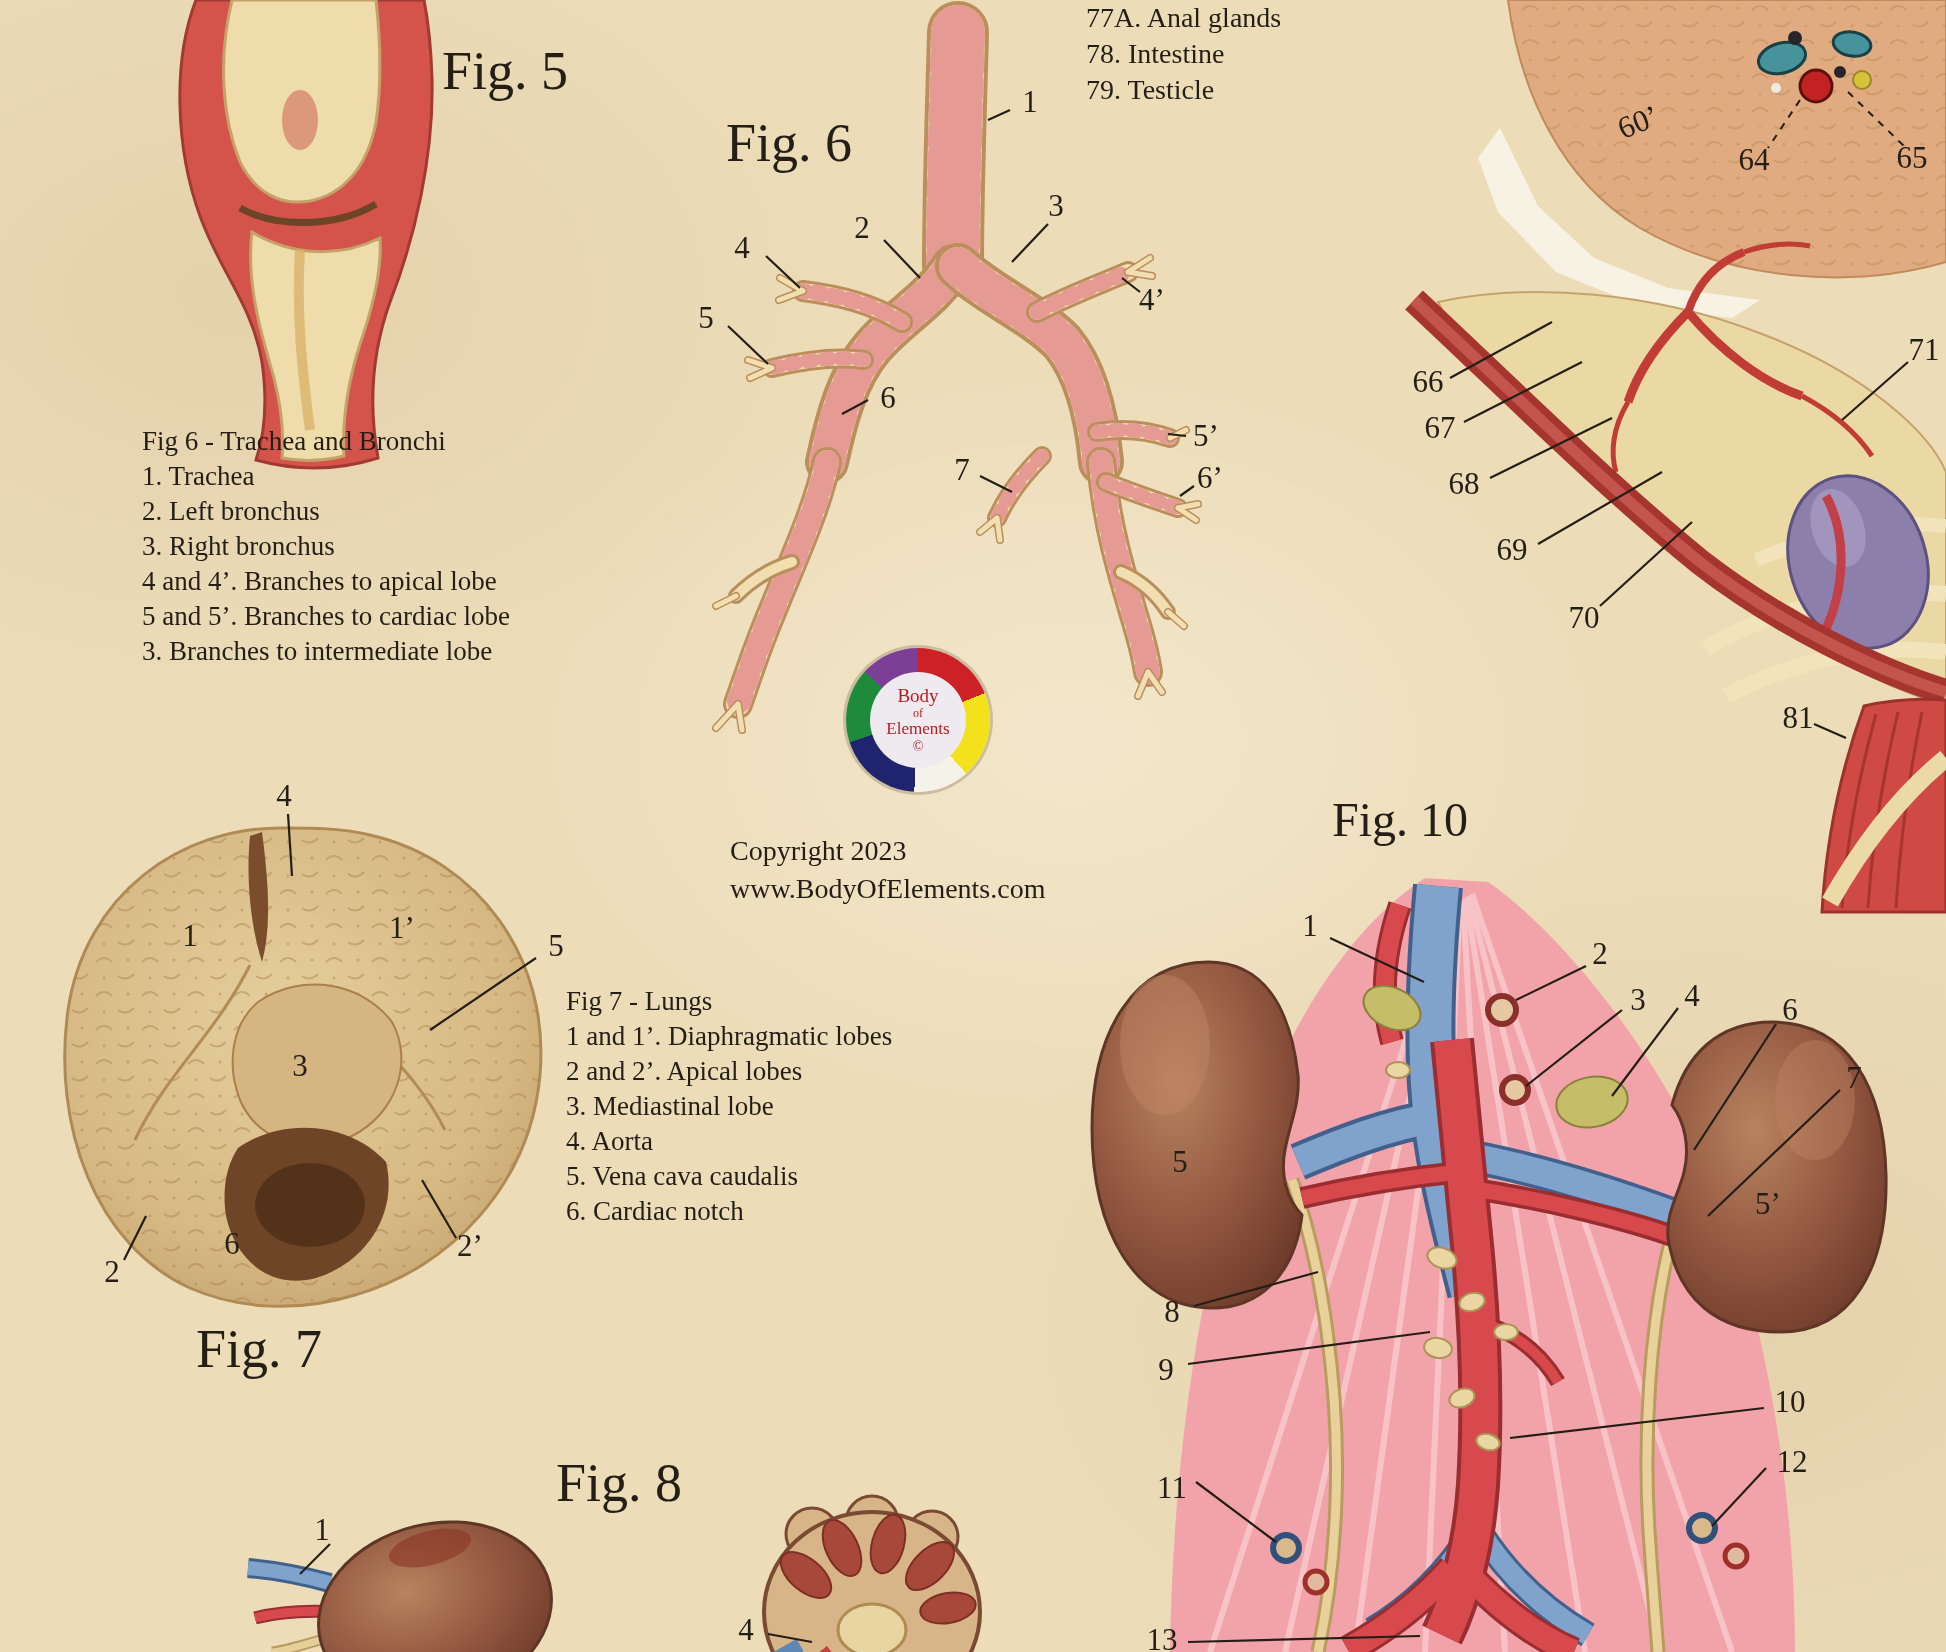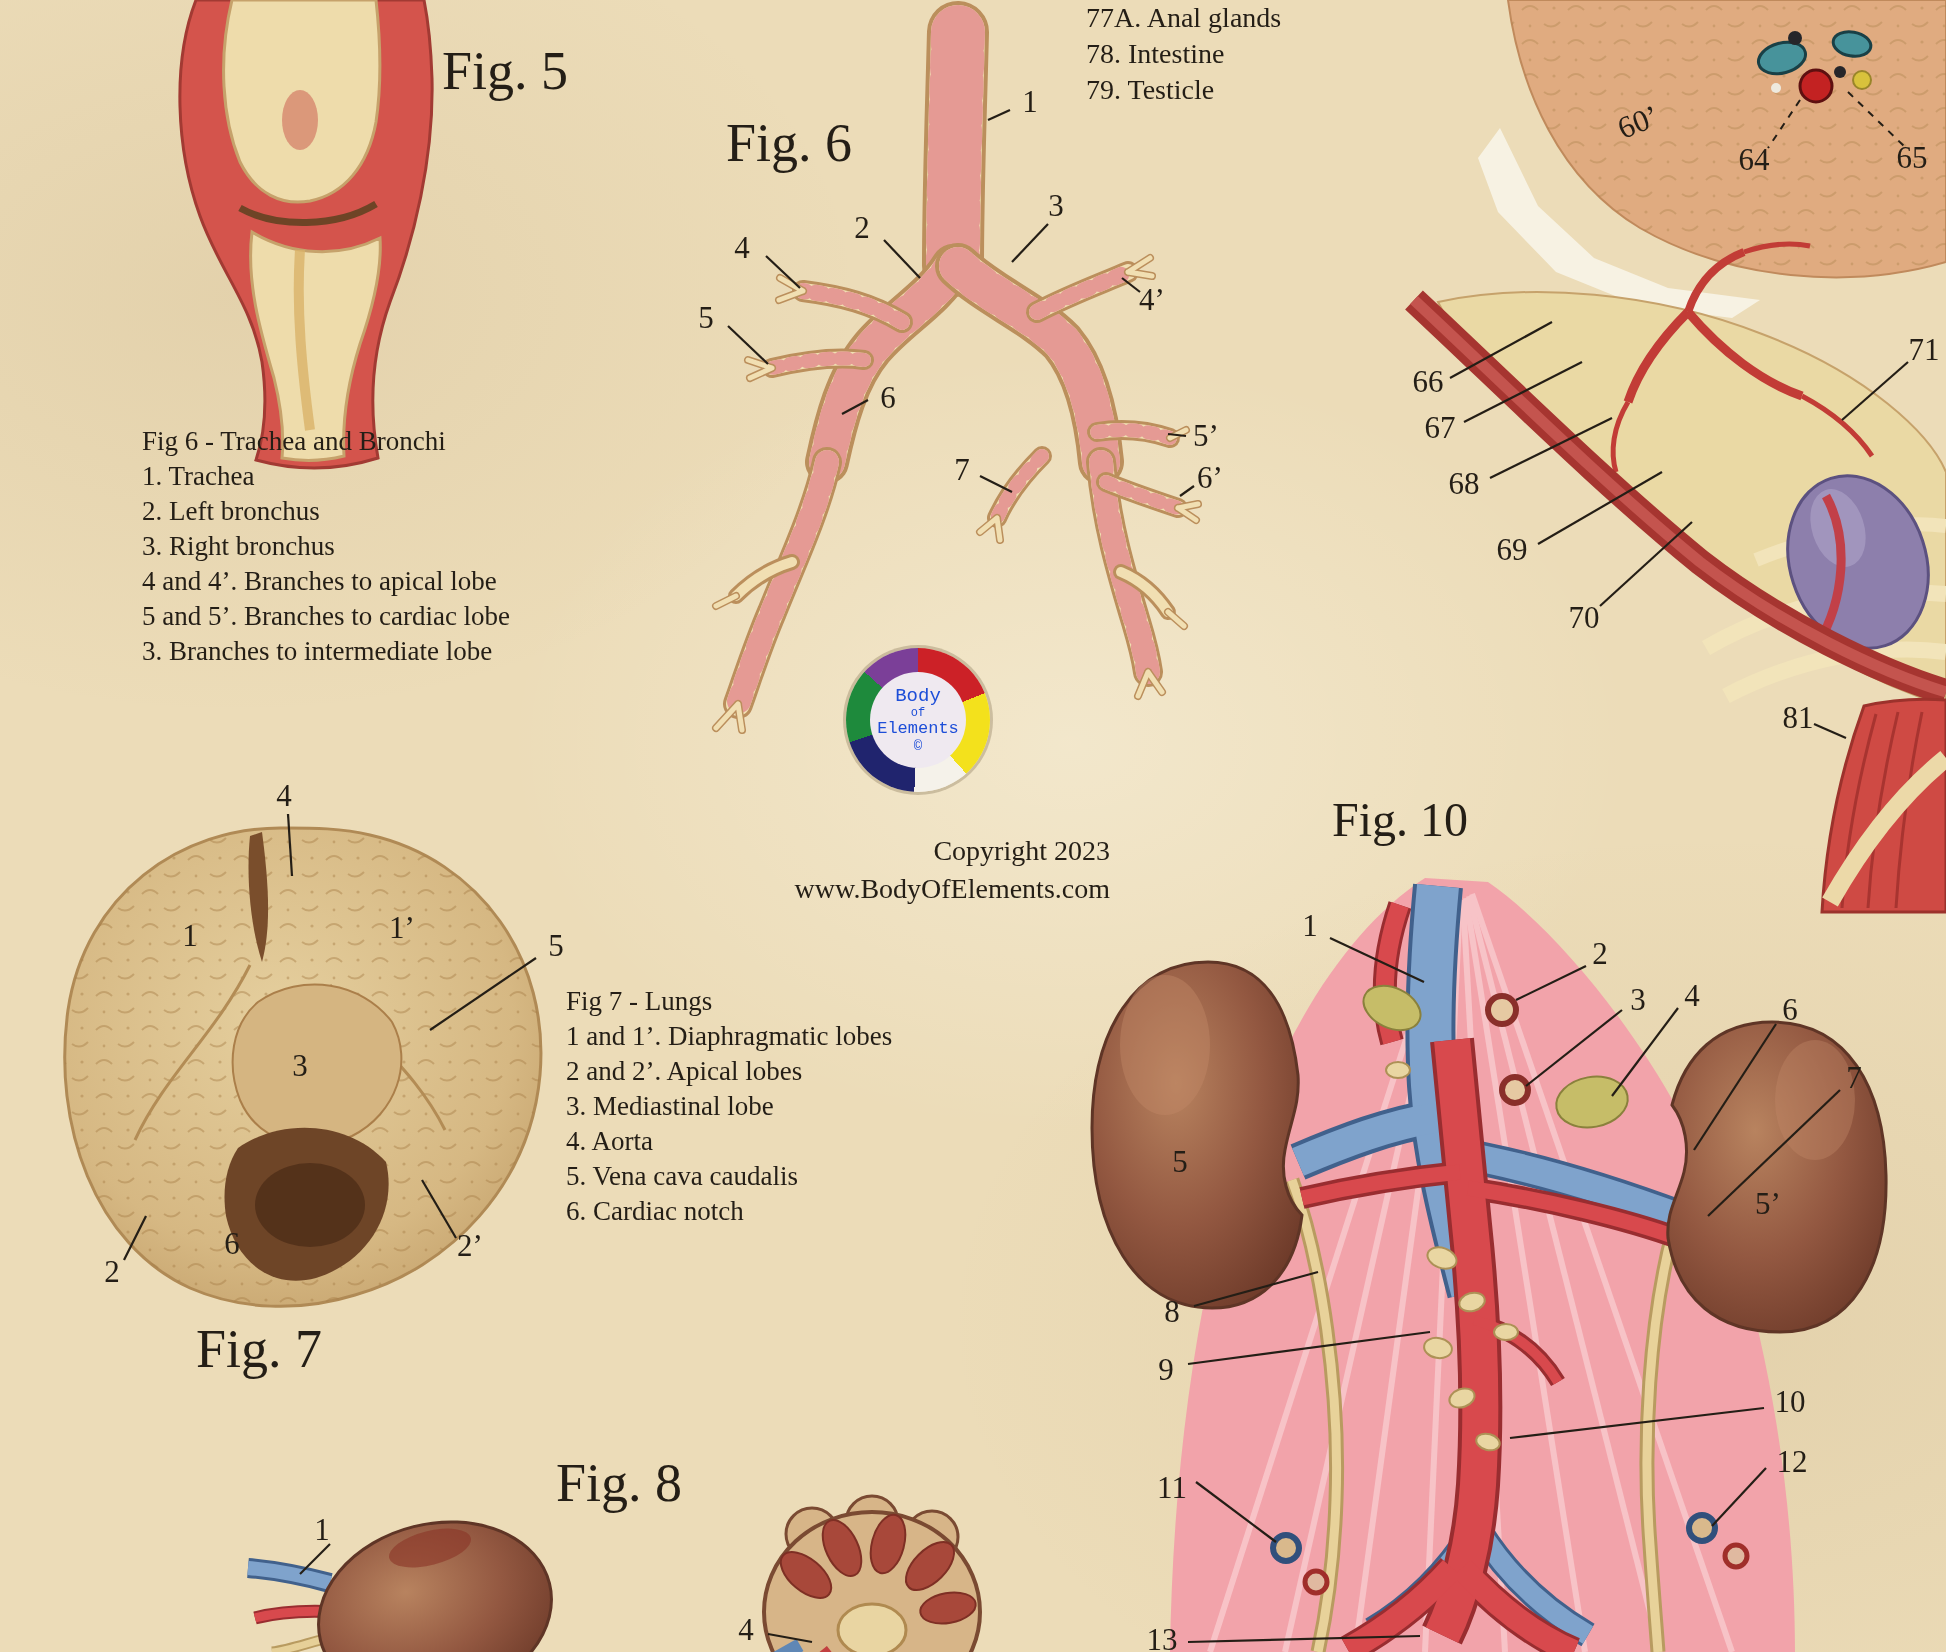--- a/index.html
+++ b/index.html
@@ -14,34 +14,34 @@
       radial-gradient(750px 520px at 55% 45%, rgba(255,252,240,.35), transparent 75%),
       #ecdcb8;
   }
   .art{ position:absolute; left:0; top:0; }
 
   .heading{ position:absolute; font-size:54px; white-space:nowrap; color:#241e16; }
   .heading.big{ font-size:48px;font-family:Liberation Serif, serif; }
 
   .legend{ position:absolute; font-size:27px; line-height:35px; white-space:nowrap; }
   .toplist{ position:absolute; font-size:28px; line-height:36px; white-space:nowrap; }
-  .copyright{ position:absolute; text-align:right; font-size:28px; line-height:38px;font-family:Liberation Serif, serif; }
+  .copyright{ position:absolute; text-align:left; font-size:28px; line-height:38px;font-family:Liberation Serif, serif; }
 
   .logo{
     position:absolute; width:144px; height:144px; border-radius:50%;
     background:conic-gradient(from 0deg,
       #cc2127 0deg 68deg, #f3e11c 68deg 138deg, #f5f2ea 138deg 183deg,
       #20246e 183deg 252deg, #1e8a3c 252deg 312deg, #7b3f98 312deg 360deg);
     display:flex; align-items:center; justify-content:center;
     box-shadow:0 0 0 3px rgba(90,70,40,.25);
   }
   .logo-center{
     width:96px; height:96px; border-radius:50%; background:#efe9f0;
     display:flex; flex-direction:column; align-items:center; justify-content:center;
-    line-height:1.1; color:#1d4ed8; text-align:center;font-family:Liberation Mono, monospace;
+    line-height:1.1; color:#b91c1c; text-align:center;
   }
   .logo-b{ font-size:19px; } .logo-of{ font-size:12px; }
   .logo-el{ font-size:17px; } .logo-c{ font-size:14px; }
 
   svg text.lbl{ font-family:"Liberation Serif", serif; font-size:31px; fill:#241e16; text-anchor:middle; }
   svg .ptr{ stroke:#241e16; stroke-width:2.2; fill:none; }
   svg .dash{ stroke:#241e16; stroke-width:2; stroke-dasharray:7 7; fill:none; }
   svg .tr-o{ fill:none; stroke:#bb8f5c; stroke-linecap:round; }
   svg .tr-c{ fill:none; stroke:#f1dfb2; stroke-linecap:round; }
   svg .tr-p{ fill:none; stroke:#e59a94; stroke-linecap:round; }

